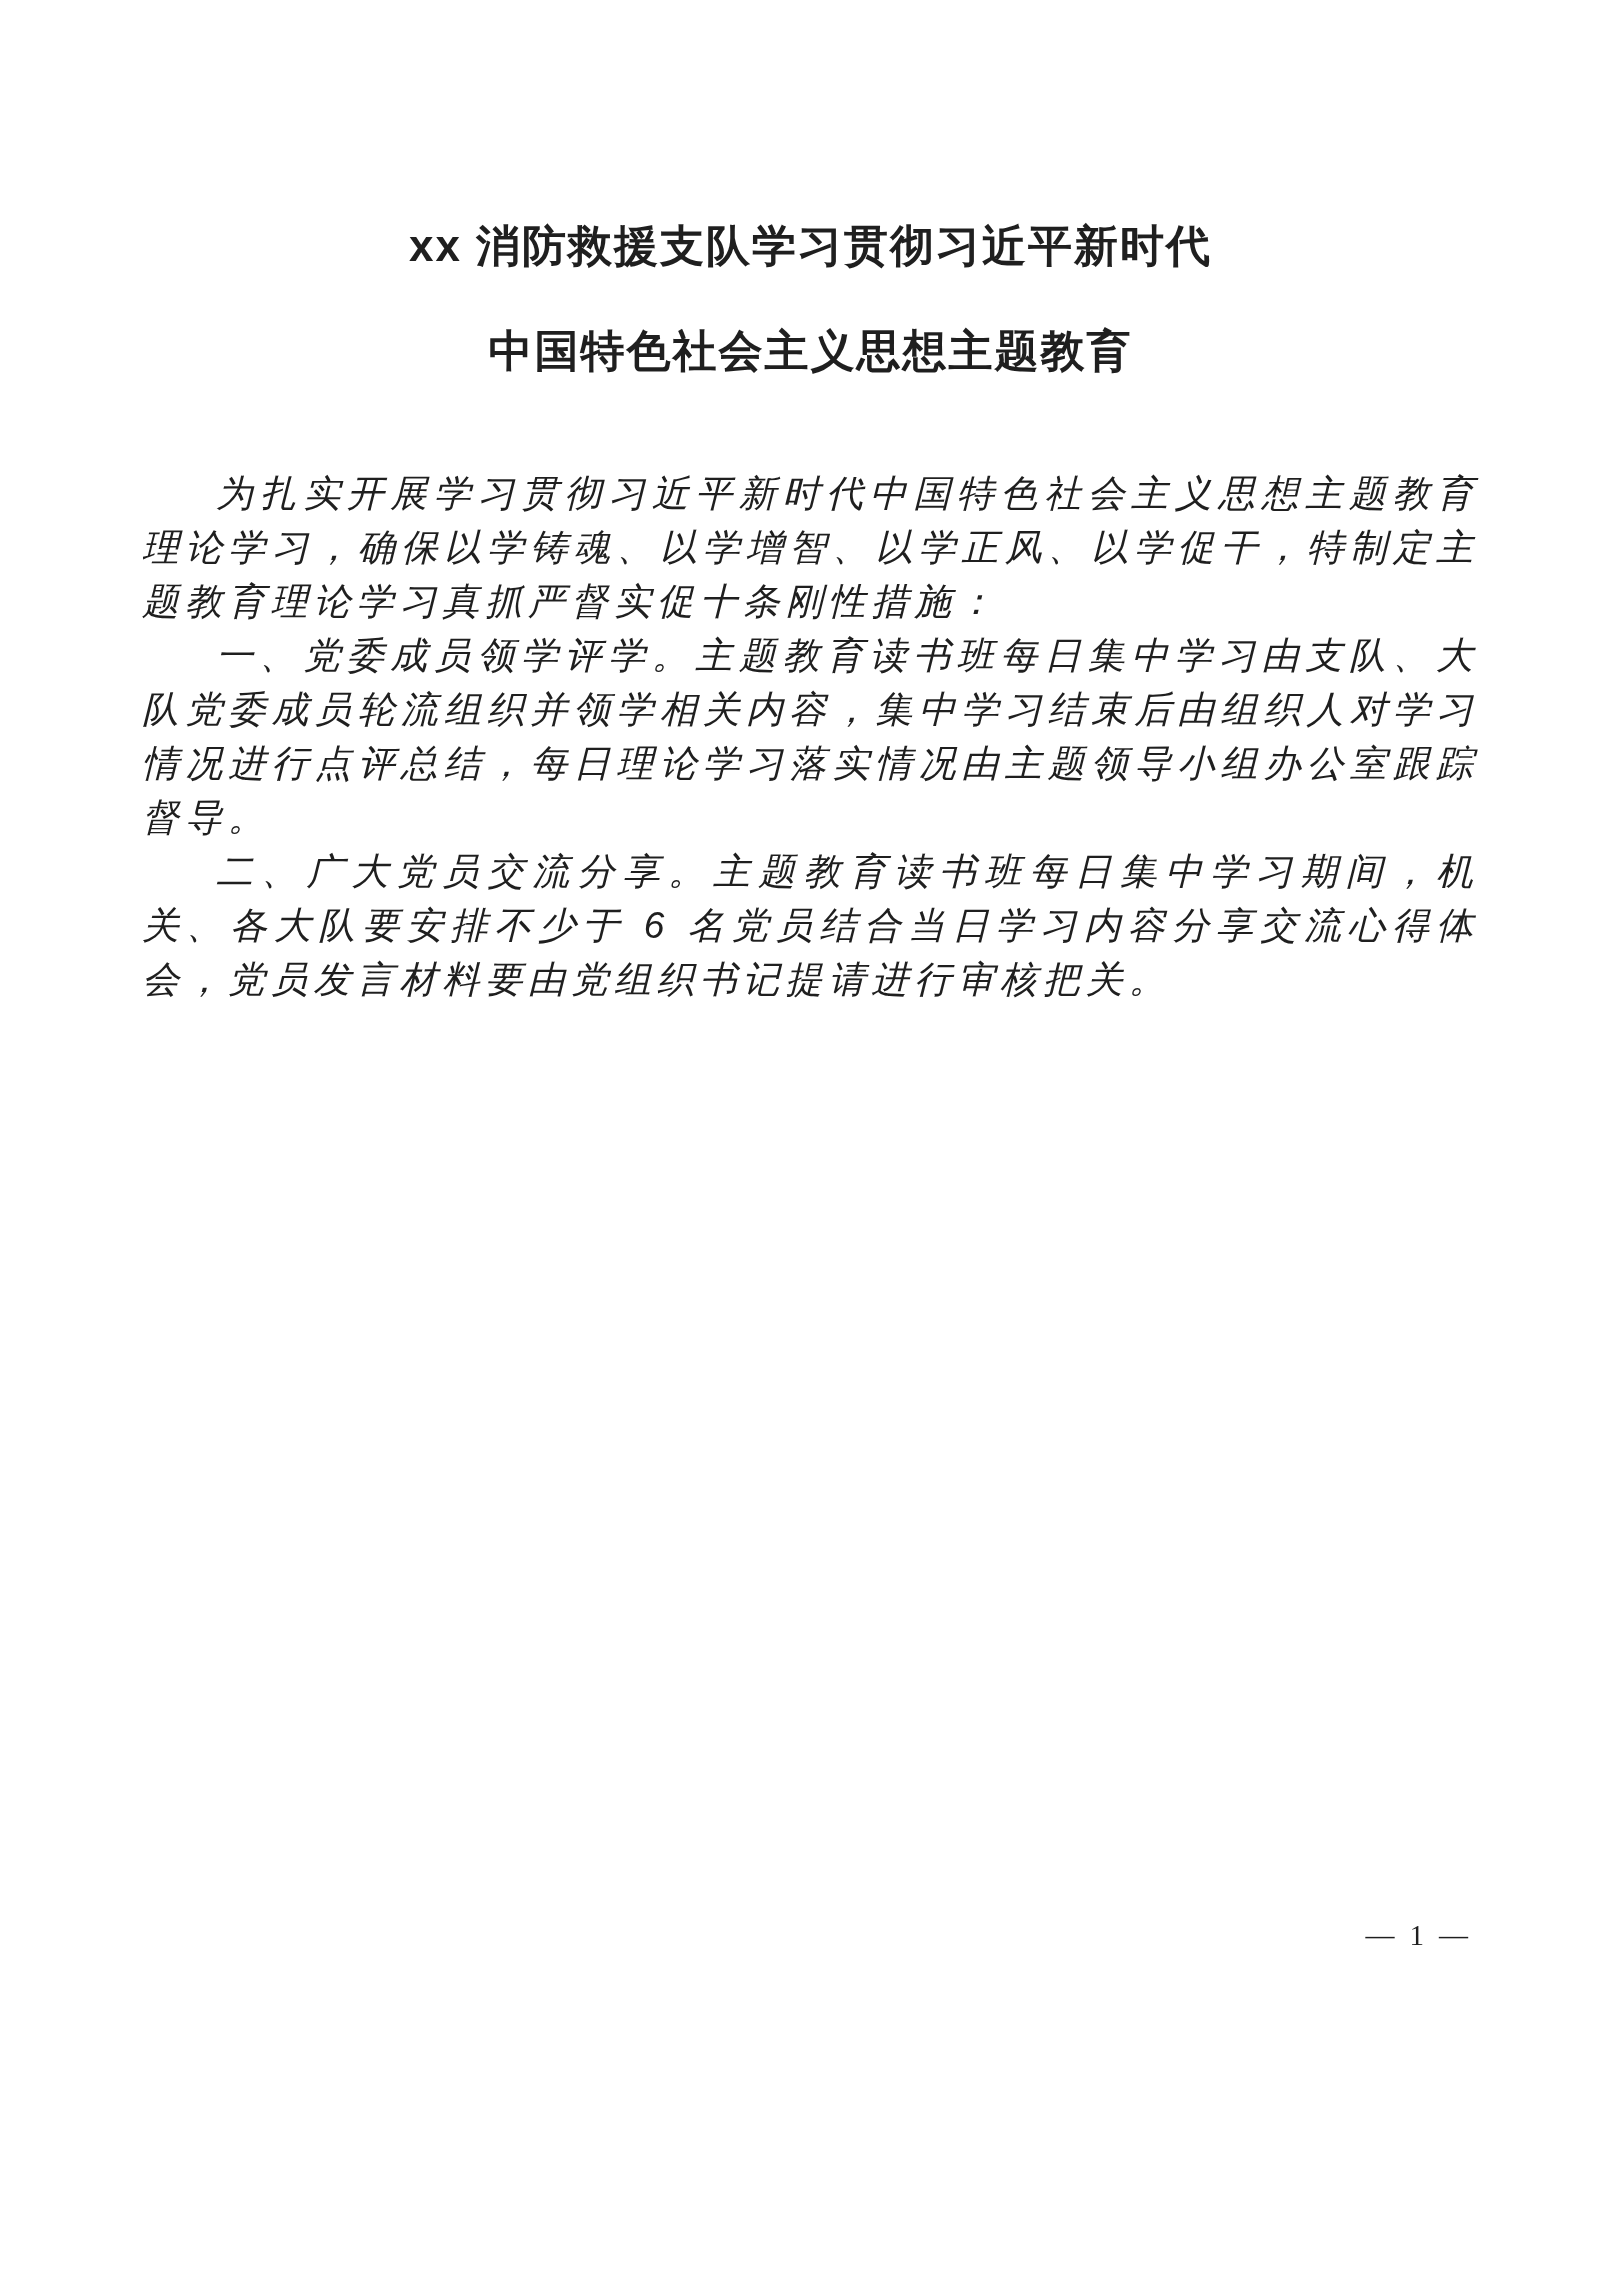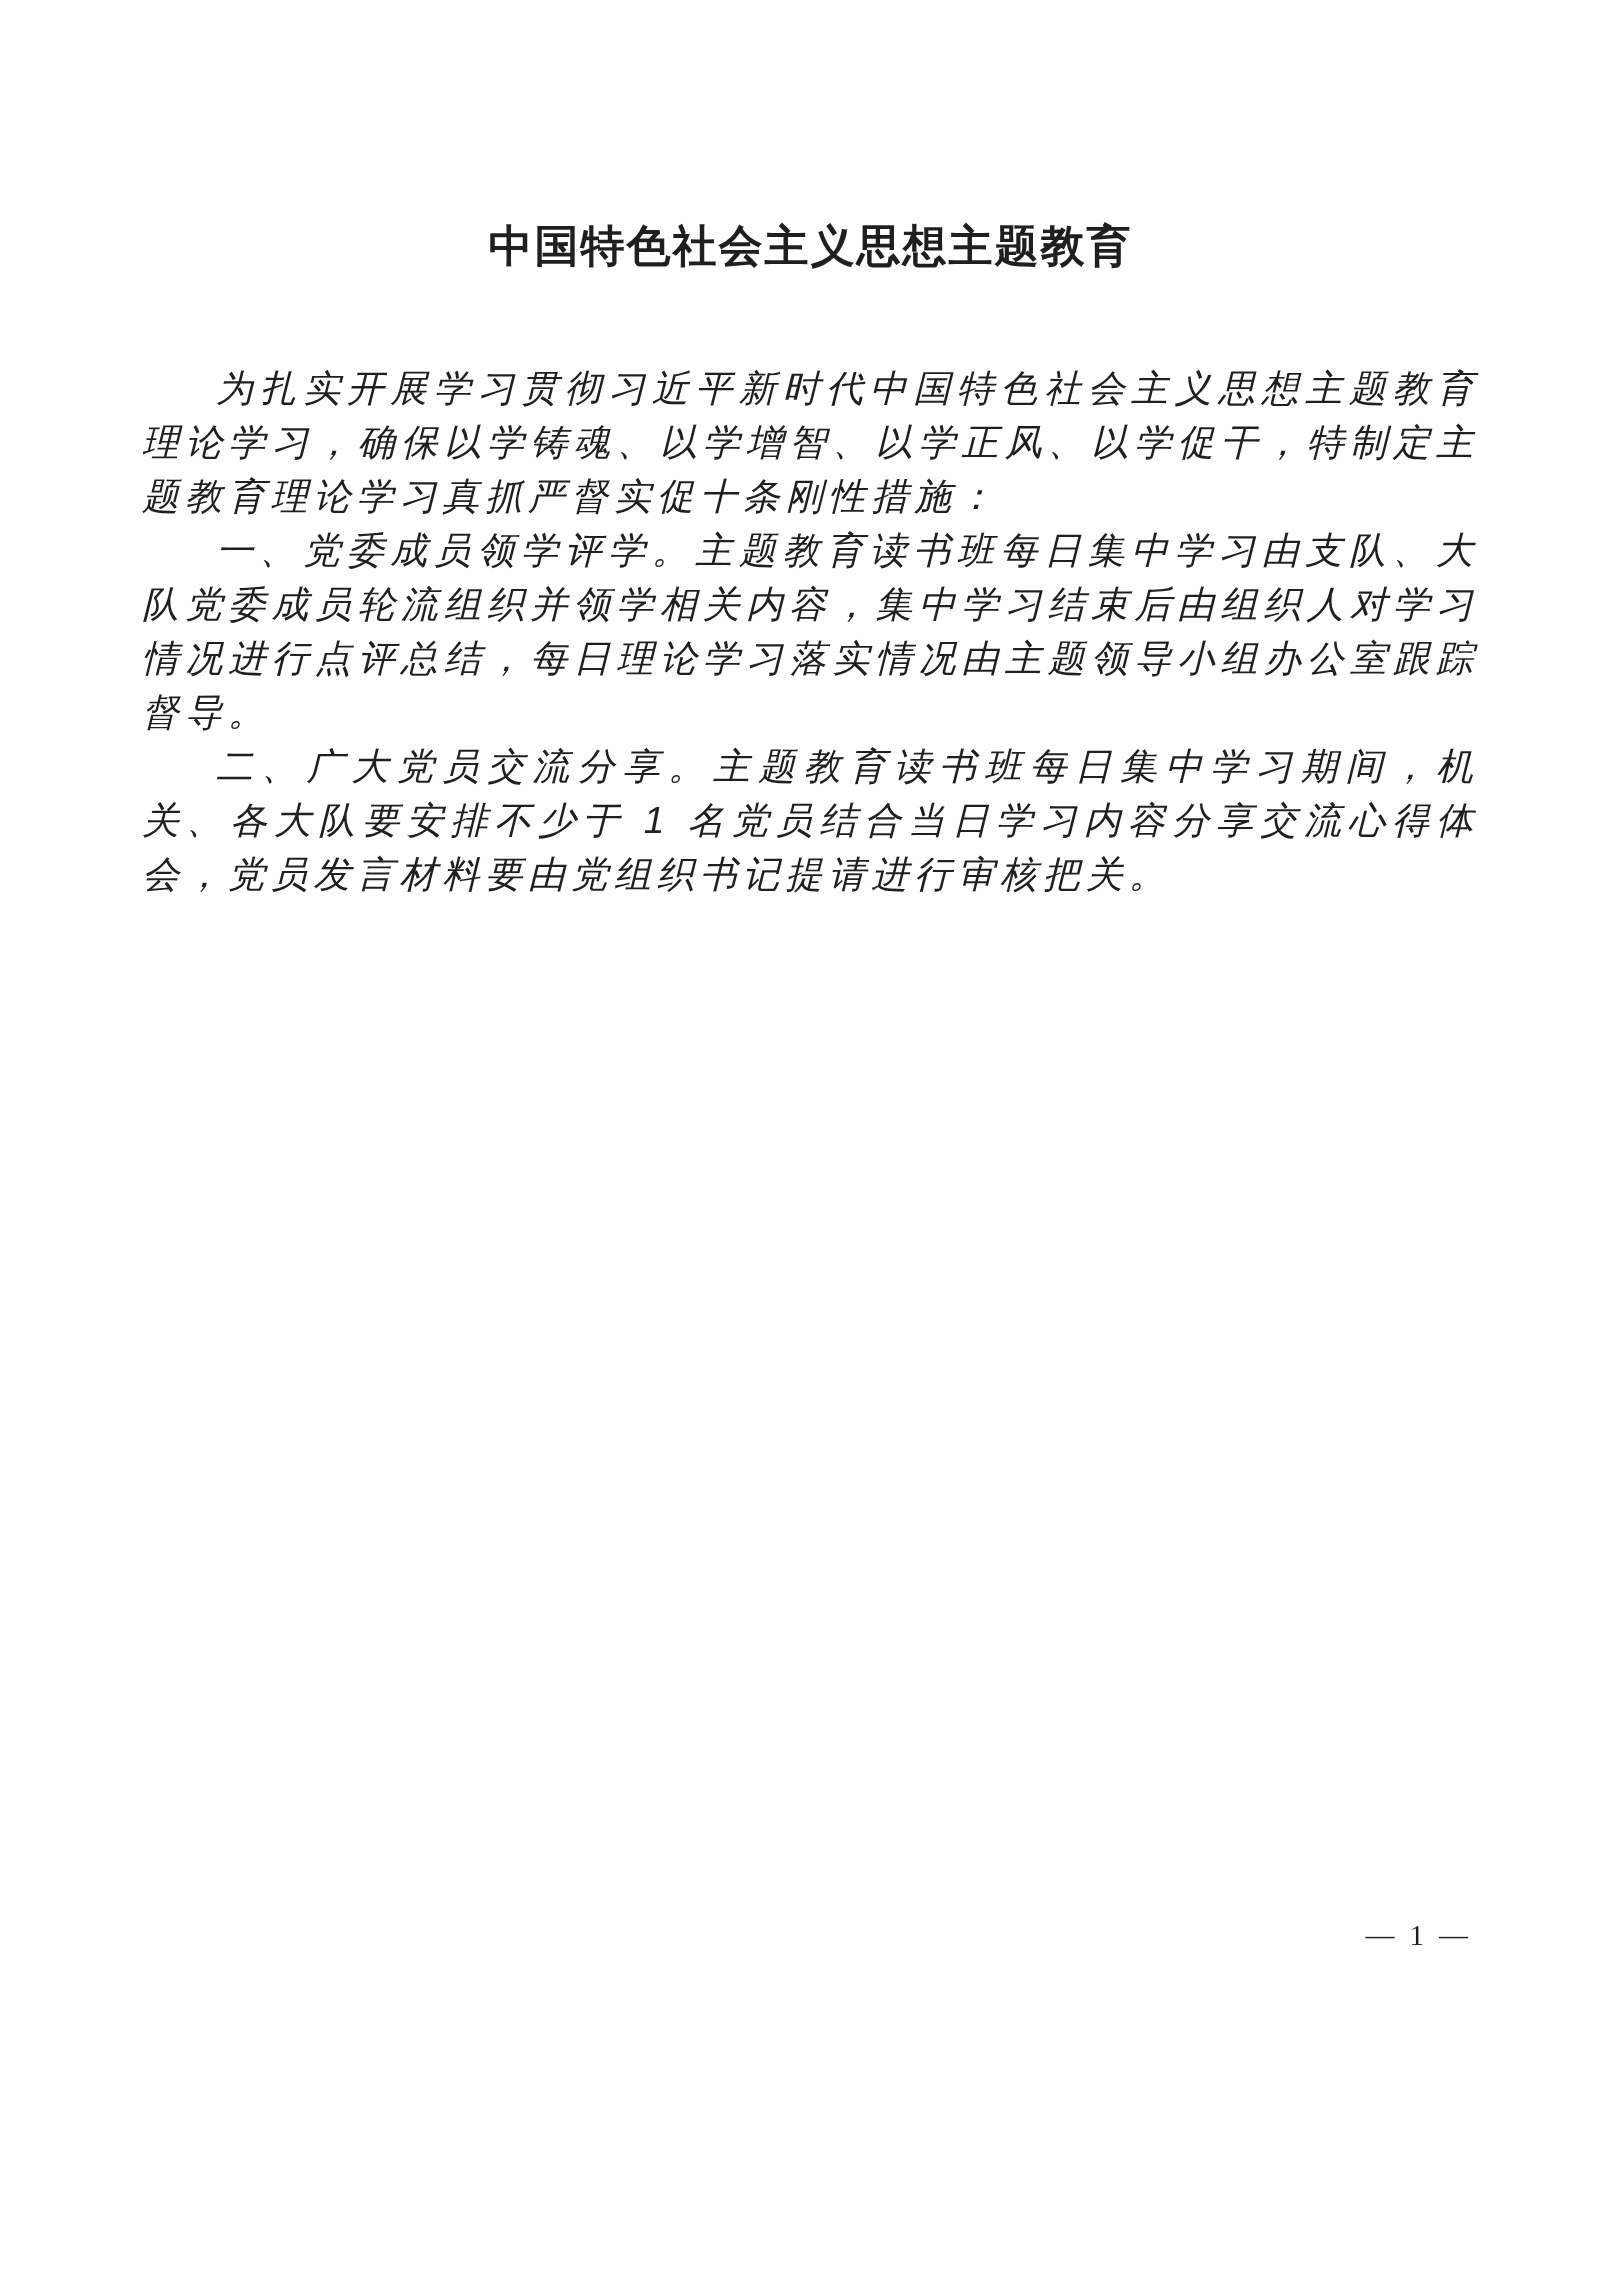--- a/index.html
+++ b/index.html
@@ -59,27 +59,28 @@
     color: #1f1f1f;
     font-family: "Liberation Serif", "DejaVu Serif", serif;
   }
 </style>
 </head>
 <body>
 
 <div class="page">
 
   <header class="title-block">
+    <div class="title-line">xx 消防救援支队学习贯彻习近平新时代</div>
     <div class="title-line">中国特色社会主义思想主题教育</div>
   </header>
 
   <main class="body-block">
     <p class="body-paragraph">为扎实开展学习贯彻习近平新时代中国特色社会主义思想主题教育理论学习，确保以学铸魂、以学增智、以学正风、以学促干，特制定主题教育理论学习真抓严督实促十条刚性措施：</p>
     <p class="body-paragraph">一、党委成员领学评学。主题教育读书班每日集中学习由支队、大队党委成员轮流组织并领学相关内容，集中学习结束后由组织人对学习情况进行点评总结，每日理论学习落实情况由主题领导小组办公室跟踪督导。</p>
-    <p class="body-paragraph">二、广大党员交流分享。主题教育读书班每日集中学习期间，机关、各大队要安排不少于 1 名党员结合当日学习内容分享交流心得体会，党员发言材料要由党组织书记提请进行审核把关。</p>
+    <p class="body-paragraph">二、广大党员交流分享。主题教育读书班每日集中学习期间，机关、各大队要安排不少于 6 名党员结合当日学习内容分享交流心得体会，党员发言材料要由党组织书记提请进行审核把关。</p>
   </main>
 
   <footer class="page-footer">
     <span class="page-number">— 1 —</span>
   </footer>
 
 </div>
 
 
 </body></html>

